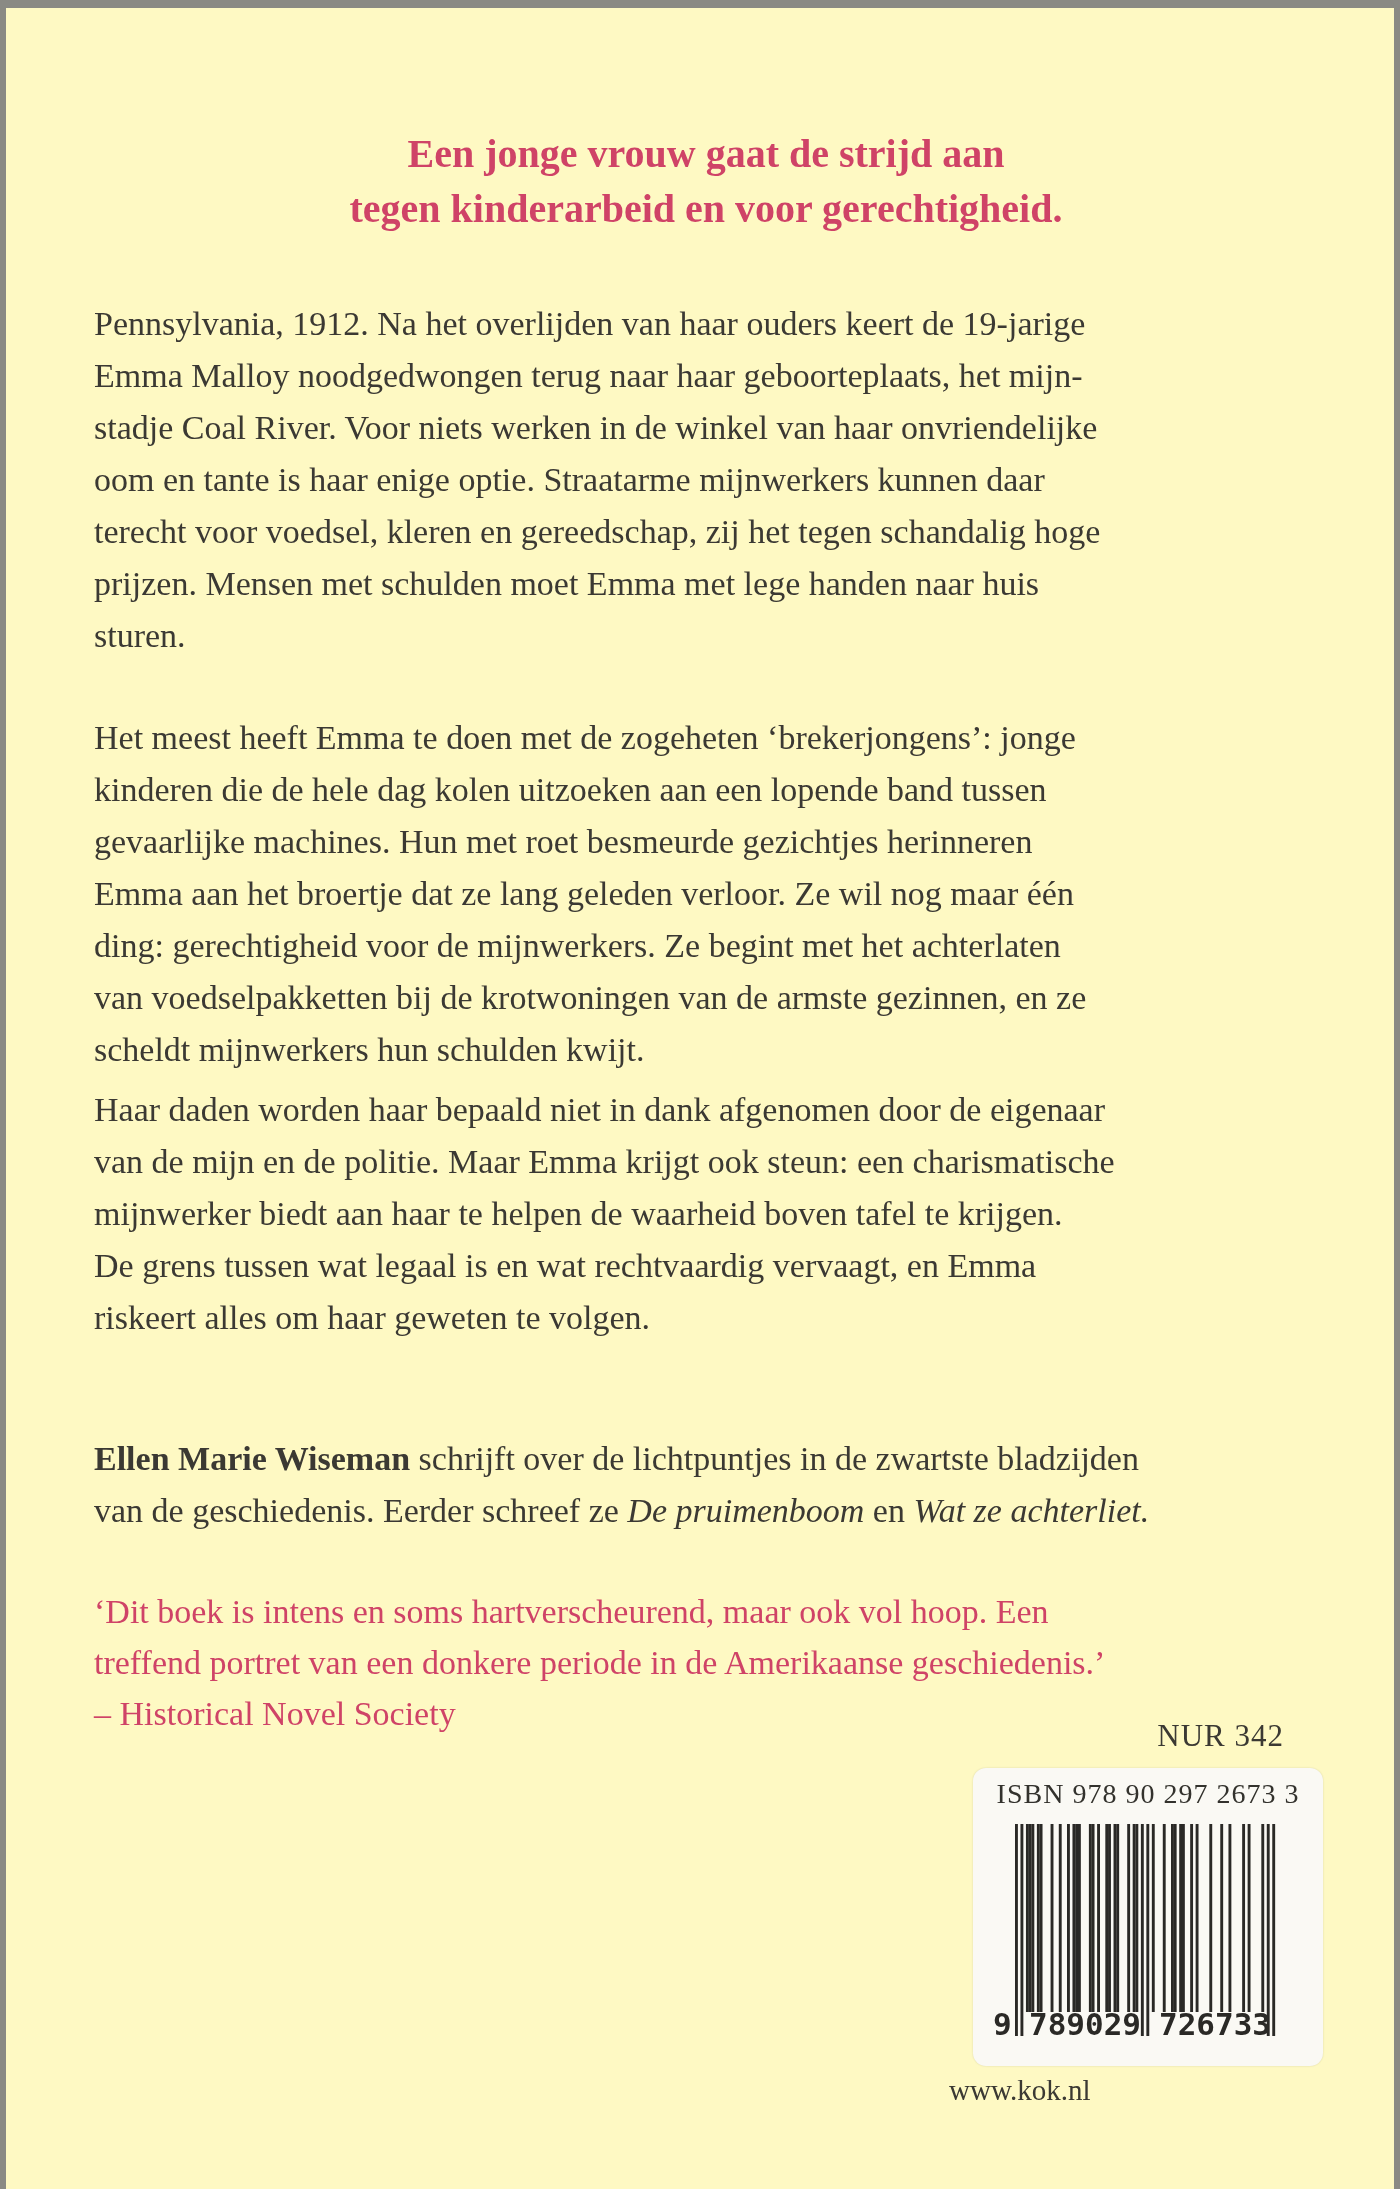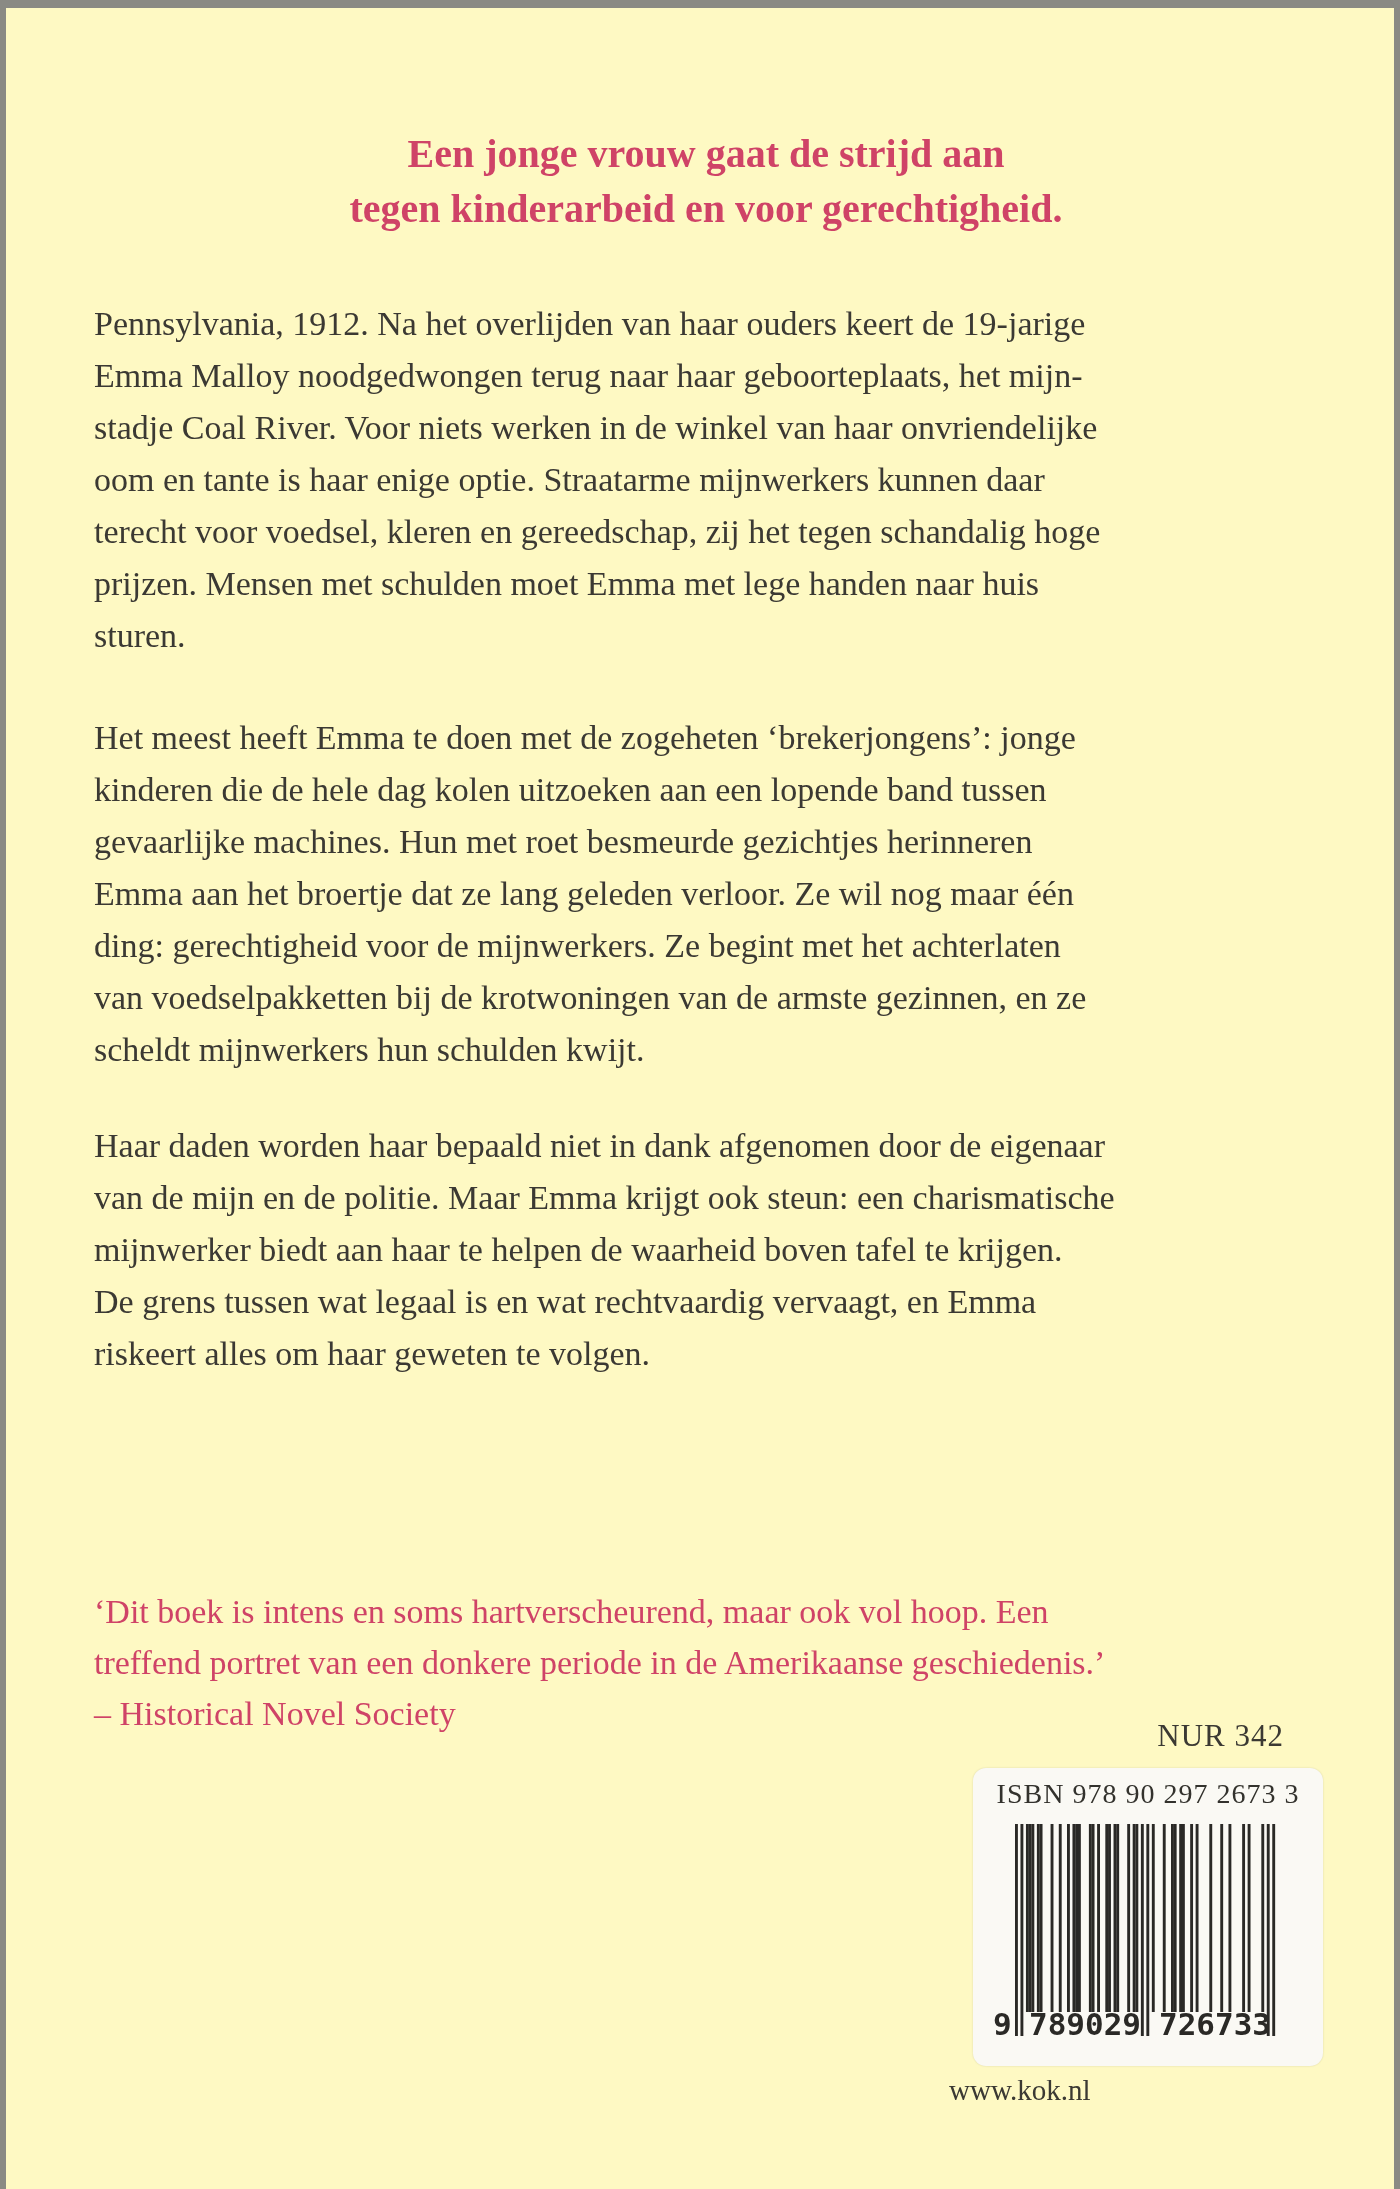--- a/index.html
+++ b/index.html
@@ -20,21 +20,21 @@
     white-space:pre-line;
   }
   .par{
     position:absolute;left:88px;width:1280px;margin:0;
     font-size:34px;line-height:52px;
     white-space:pre-line;
     color:#3b3933;
   }
   .par-1{top:290px;}
   .par-2{top:704px;}
-  .par-3{top:1112px;}
+  .par-3{top:1076px;}
   .par-author{top:1425px;}
   .par-author strong{font-weight:bold;}
   .par-author em{font-style:italic;}
   .par-quote{top:1578px;line-height:51px;color:#cf4367;}
   .nur{
     position:absolute;right:110px;top:1710px;
     font-size:31px;color:#3b3933;letter-spacing:1px;
   }
   .barcode-box{
     position:absolute;left:967px;top:1760px;width:350px;height:298px;
@@ -81,20 +81,22 @@
 Emma aan het broertje dat ze lang geleden verloor. Ze wil nog maar één
 ding: gerechtigheid voor de mijnwerkers. Ze begint met het achterlaten
 van voedselpakketten bij de krotwoningen van de armste gezinnen, en ze
 scheldt mijnwerkers hun schulden kwijt.</p>
   <p class="par par-3">Haar daden worden haar bepaald niet in dank afgenomen door de eigenaar
 van de mijn en de politie. Maar Emma krijgt ook steun: een charismatische
 mijnwerker biedt aan haar te helpen de waarheid boven tafel te krijgen.
 De grens tussen wat legaal is en wat rechtvaardig vervaagt, en Emma
 riskeert alles om haar geweten te volgen.</p>
 
+  <p class="par par-author"><strong>Ellen Marie Wiseman</strong><span> schrijft over de lichtpuntjes in de zwartste bladzijden
+van de geschiedenis. Eerder schreef ze </span><em>De pruimenboom</em><span> en </span><em>Wat ze achterliet.</em></p>
 
   <p class="par par-quote">‘Dit boek is intens en soms hartverscheurend, maar ook vol hoop. Een
 treffend portret van een donkere periode in de Amerikaanse geschiedenis.’
 – Historical Novel Society</p>
 
   <div class="nur">NUR 342</div>
 
   <div class="barcode-box">
     <div class="isbn-label">ISBN 978 90 297 2673 3</div>
     <svg class="barcode-svg" width="284" height="216" viewBox="0 0 284 216" xmlns="http://www.w3.org/2000/svg">

